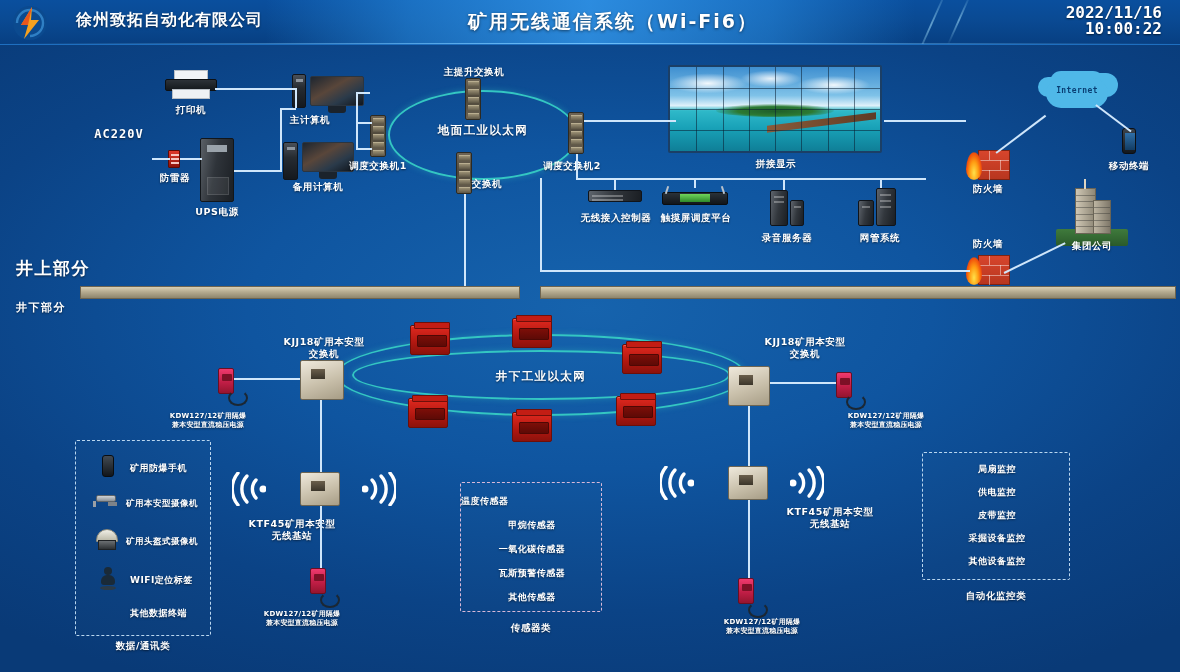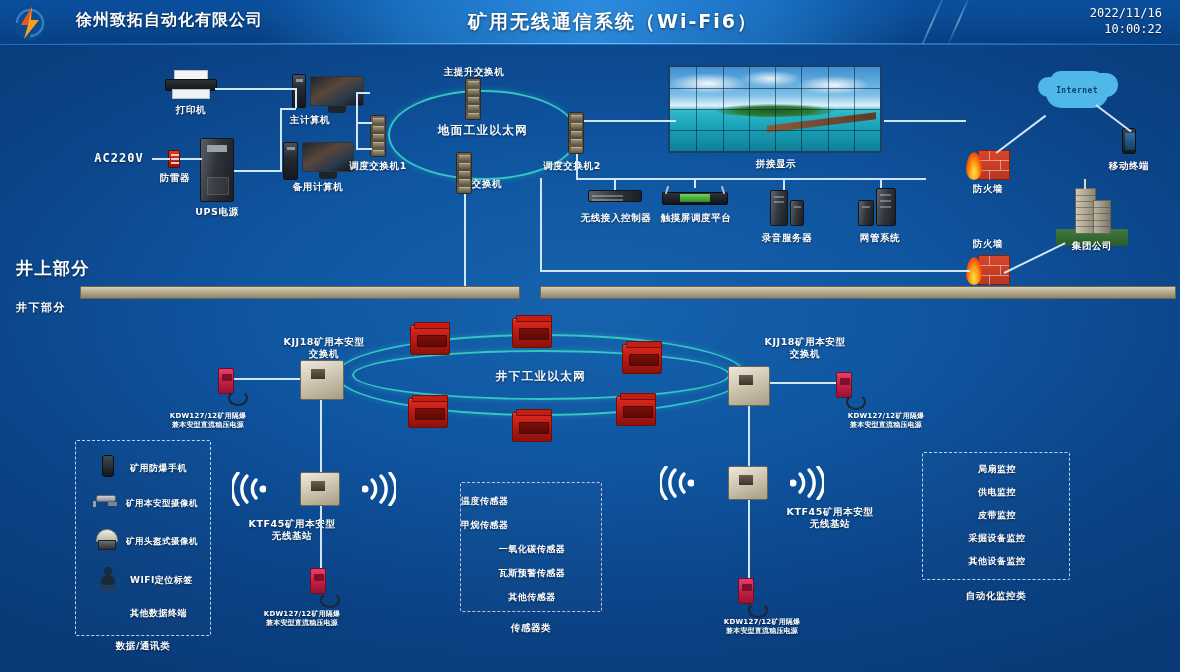--- a/index.html
+++ b/index.html
@@ -51,21 +51,21 @@
   #system-title {
     position: absolute; left: 0; top: 9px; width: 1180px; text-align: center; z-index: 5;
     font-size: 19px; font-weight: bold; color: #ffffff; letter-spacing: 2px;
     text-shadow: 0 1px 3px rgba(0,0,0,.55);
     padding-left: 46px;
   }
   #clock {
     position: absolute; right: 18px; top: 5px; z-index: 5;
     text-align: right; color: #ffffff;
     font-family: "DejaVu Sans Mono", monospace;
-    font-size: 12px; font-weight: normal; line-height: 16px;
+    font-size: 16px; font-weight: bold; line-height: 16px;
     text-shadow: 0 1px 2px rgba(0,0,0,.6);
   }
 
   
   .lbl {
     position: absolute; color: #ffffff; font-size: 9.5px; font-weight: bold;
     letter-spacing: .6px; text-align: center; line-height: 12px;
     white-space: pre-line; text-shadow: 0 1px 2px rgba(0,0,0,.55);
   }
   .lbl.big { font-size: 11.5px; letter-spacing: 1.4px; }
@@ -308,21 +308,21 @@
   </div>
   <div class="lbl" style="left:150px;top:104px;width:82px;">打印机</div>
 
   <div class="monitor" style="left:310px;top:76px;width:54px;height:30px;">
     <div class="scr"></div>
       <div class="stand"></div>
   </div>
   <div class="tower" style="left:292px;top:74px;width:14px;height:34px;"></div>
   <div class="lbl" style="left:255px;top:114px;width:110px;">主计算机</div>
 
-  <div class="lbl mono" style="left:86px;top:152px;width:66px;letter-spacing:1px;">AC220V</div>
+  <div class="lbl mono" style="left:86px;top:128px;width:66px;letter-spacing:1px;">AC220V</div>
   <div class="surge" style="left:168px;top:150px;"></div>
   <div class="lbl" style="left:136px;top:172px;width:78px;">防雷器</div>
 
   <div class="ups" style="left:200px;top:138px;"></div>
   <div class="lbl" style="left:176px;top:206px;width:82px;">UPS电源</div>
 
   <div class="tower" style="left:283px;top:142px;width:15px;height:38px;"></div>
   <div class="monitor" style="left:302px;top:142px;width:52px;height:30px;">
     <div class="scr"></div>
       <div class="stand"></div>
@@ -612,21 +612,21 @@
     <div class="panel-item" style="left:54px;top:21px;">矿用防爆手机</div>
     <div class="panel-item" style="left:50px;top:57px;font-size:8.5px;">矿用本安型摄像机</div>
     <div class="panel-item" style="left:50px;top:95px;font-size:8.5px;">矿用头盔式摄像机</div>
     <div class="panel-item" style="left:54px;top:133px;">WIFI定位标签</div>
     <div class="panel-item" style="left:54px;top:166px;">其他数据终端</div>
   </div>
   <div class="lbl" style="left:83px;top:640px;width:120px;">数据/通讯类</div>
 
   <div class="panel pink" style="left:460px;top:482px;width:142px;height:130px;">
     <div class="panel-item" style="left:0;top:12px;width:142px;text-align:left;">温度传感器</div>
-    <div class="panel-item" style="left:0;top:36px;width:142px;text-align:left;">甲烷传感器</div>
+    <div class="panel-item" style="left:0;top:36px;width:142px;text-align:center;">甲烷传感器</div>
     <div class="panel-item" style="left:0;top:60px;width:142px;text-align:center;">一氧化碳传感器</div>
     <div class="panel-item" style="left:0;top:84px;width:142px;text-align:center;">瓦斯预警传感器</div>
     <div class="panel-item" style="left:0;top:108px;width:142px;text-align:center;">其他传感器</div>
   </div>
   <div class="lbl" style="left:466px;top:622px;width:130px;">传感器类</div>
 
   <div class="panel" style="left:922px;top:452px;width:148px;height:128px;">
     <div class="panel-item" style="left:0;top:10px;width:148px;text-align:center;">局扇监控</div>
     <div class="panel-item" style="left:0;top:33px;width:148px;text-align:center;">供电监控</div>
     <div class="panel-item" style="left:0;top:56px;width:148px;text-align:center;">皮带监控</div>

